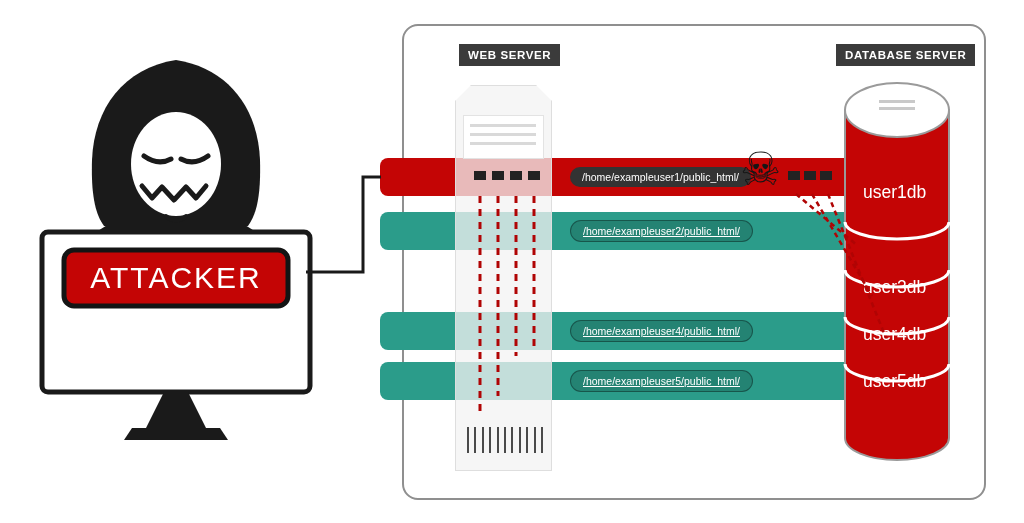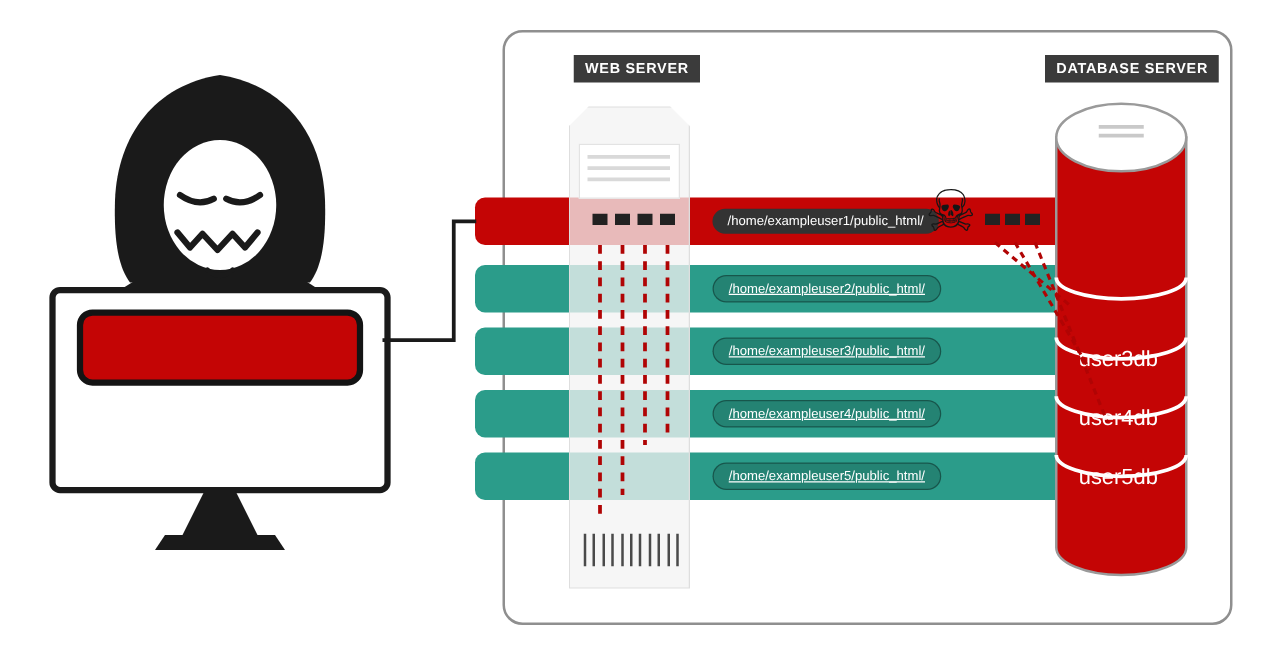--- a/index.html
+++ b/index.html
@@ -56,33 +56,31 @@
     <ellipse cx="148" cy="116" rx="45" ry="52" fill="#ffffff"></ellipse>
     <path d="M116,108 q14,10 27,3" stroke="#1a1a1a" stroke-width="5" fill="none" stroke-linecap="round"></path>
     <path d="M153,111 q13,7 27,-3" stroke="#1a1a1a" stroke-width="5" fill="none" stroke-linecap="round"></path>
     <polyline points="114,138 124,150 134,139 146,152 158,139 168,150 178,138" stroke="#1a1a1a" stroke-width="5" fill="none" stroke-linejoin="round" stroke-linecap="round"></polyline>
     <path d="M138,168 q10,9 20,0" stroke="#1a1a1a" stroke-width="4" fill="none" stroke-linecap="round"></path>
     <rect x="14" y="184" width="268" height="160" rx="6" fill="#ffffff" stroke="#1a1a1a" stroke-width="5"></rect>
     <rect x="36" y="202" width="224" height="56" rx="10" fill="#c40505" stroke="#141414" stroke-width="5"></rect>
     <path d="M136,344 L160,344 L178,380 L118,380 Z" fill="#1a1a1a"></path>
     <path d="M104,380 L192,380 L200,392 L96,392 Z" fill="#1a1a1a"></path>
   </svg>
+  <div class="attacker-label">ATTACKER</div>
 
   <div class="frame"></div>
   <div class="badge db">DATABASE SERVER</div>
   <div class="badge web">WEB SERVER</div>
 
   <div class="bar red" style="top:158px">
     <span class="pill">/home/exampleuser1/public_html/</span>
   </div>
   <div class="bar teal" style="top:212px">
     <span class="pill">/home/exampleuser2/public_html/</span>
-  </div>
-  <div class="bar teal" style="top:262px">
-    <span class="pill">/home/exampleuser3/public_html/</span>
   </div>
   <div class="bar teal" style="top:312px">
     <span class="pill">/home/exampleuser4/public_html/</span>
   </div>
   <div class="bar teal" style="top:362px">
     <span class="pill">/home/exampleuser5/public_html/</span>
   </div>
 
   <div class="tower">
     <div class="tower-panel">
@@ -108,20 +106,21 @@
   <svg class="cyl" width="108" height="392" viewBox="0 0 108 392">
     <path d="M2,30 L2,358 A52,22 0 0 0 106,358 L106,30 Z" fill="#c40505" stroke="#9a9a9a" stroke-width="2"></path>
     <path d="M2,142 A52,17 0 0 0 106,142" stroke="#ffffff" stroke-width="3" fill="none"></path>
     <path d="M2,190 A52,17 0 0 0 106,190" stroke="#ffffff" stroke-width="3" fill="none"></path>
     <path d="M2,237 A52,17 0 0 0 106,237" stroke="#ffffff" stroke-width="3" fill="none"></path>
     <path d="M2,284 A52,17 0 0 0 106,284" stroke="#ffffff" stroke-width="3" fill="none"></path>
     <ellipse cx="54" cy="30" rx="52" ry="27" fill="#ffffff" stroke="#9a9a9a" stroke-width="2"></ellipse>
     <rect x="36" y="20" width="36" height="3" fill="#c9c9c9"></rect>
     <rect x="36" y="27" width="36" height="3" fill="#c9c9c9"></rect>
   </svg>
+  <div class="dbl" style="top:177px">user1db</div>
   <div class="dbl" style="top:272px">user3db</div>
   <div class="dbl" style="top:319px">user4db</div>
   <div class="dbl" style="top:366px">user5db</div>
 
   <div class="skull">☠</div>
 
   <svg class="overlay" width="1024" height="523" viewBox="0 0 1024 523">
     <polyline points="306,272 363,272 363,177 381,177" stroke="#1a1a1a" stroke-width="3" fill="none"></polyline>
     <g fill="#222222">
       <rect x="474" y="171" width="12" height="9"></rect>

